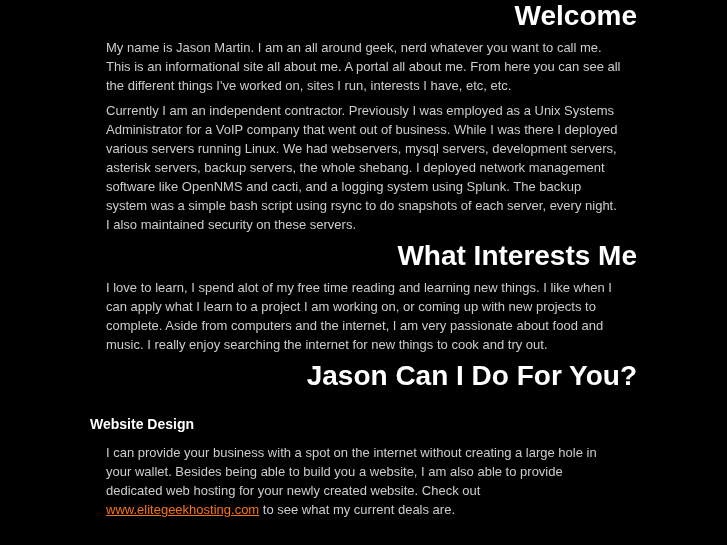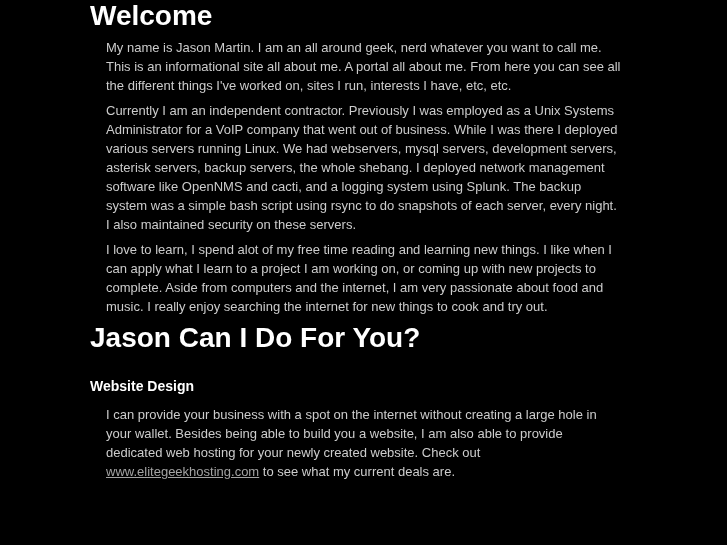--- a/index.html
+++ b/index.html
@@ -16,55 +16,57 @@
   .content {
     margin: 0 90px;
     width: 547px;
   }
   h1 {
     color: #ffffff;
     font-size: 28px;
     line-height: 32px;
     font-weight: bold;
     margin: 4px 0;
+    text-align: right;
   }
   h1.first {
     margin-top: 0;
   }
   h3 {
     color: #ffffff;
     font-size: 14px;
     line-height: 18px;
     font-weight: bold;
     margin: 23px 0 10px 0;
   }
   p {
     color: #cccccc;
     font-size: 13px;
     line-height: 19px;
     margin: 6px 16px;
   }
   a.text-link {
-    color: #a3a3a3;
+    color: #f97316;
     text-decoration: underline;
     cursor: pointer;
   }
 </style>
 </head>
 <body>
 
 <div class="content">
 
   <h1 class="first">Welcome</h1>
 
   <p>My name is Jason Martin. I am an all around geek, nerd whatever you want to call me. This is an informational site all about me. A portal all about me. From here you can see all the different things I've worked on, sites I run, interests I have, etc, etc.</p>
 
   <p>Currently I am an independent contractor. Previously I was employed as a Unix Systems Administrator for a VoIP company that went out of business. While I was there I deployed various servers running Linux. We had webservers, mysql servers, development servers, asterisk servers, backup servers, the whole shebang. I deployed network management software like OpenNMS and cacti, and a logging system using Splunk. The backup system was a simple bash script using rsync to do snapshots of each server, every night. I also maintained security on these servers.</p>
 
 
+  <h1>What Interests Me</h1>
 
   <p>I love to learn, I spend alot of my free time reading and learning new things. I like when I can apply what I learn to a project I am working on, or coming up with new projects to complete. Aside from computers and the internet, I am very passionate about food and music. I really enjoy searching the internet for new things to cook and try out.</p>
 
   <h1>Jason Can I Do For You?</h1>
 
   <h3>Website Design</h3>
 
   <p>
     <span>I can provide your business with a spot on the internet without creating a large hole in your wallet. Besides being able to build you a website, I am also able to provide dedicated web hosting for your newly created website. Check out </span><a class="text-link">www.elitegeekhosting.com</a><span> to see what my current deals are.</span>
   </p>

